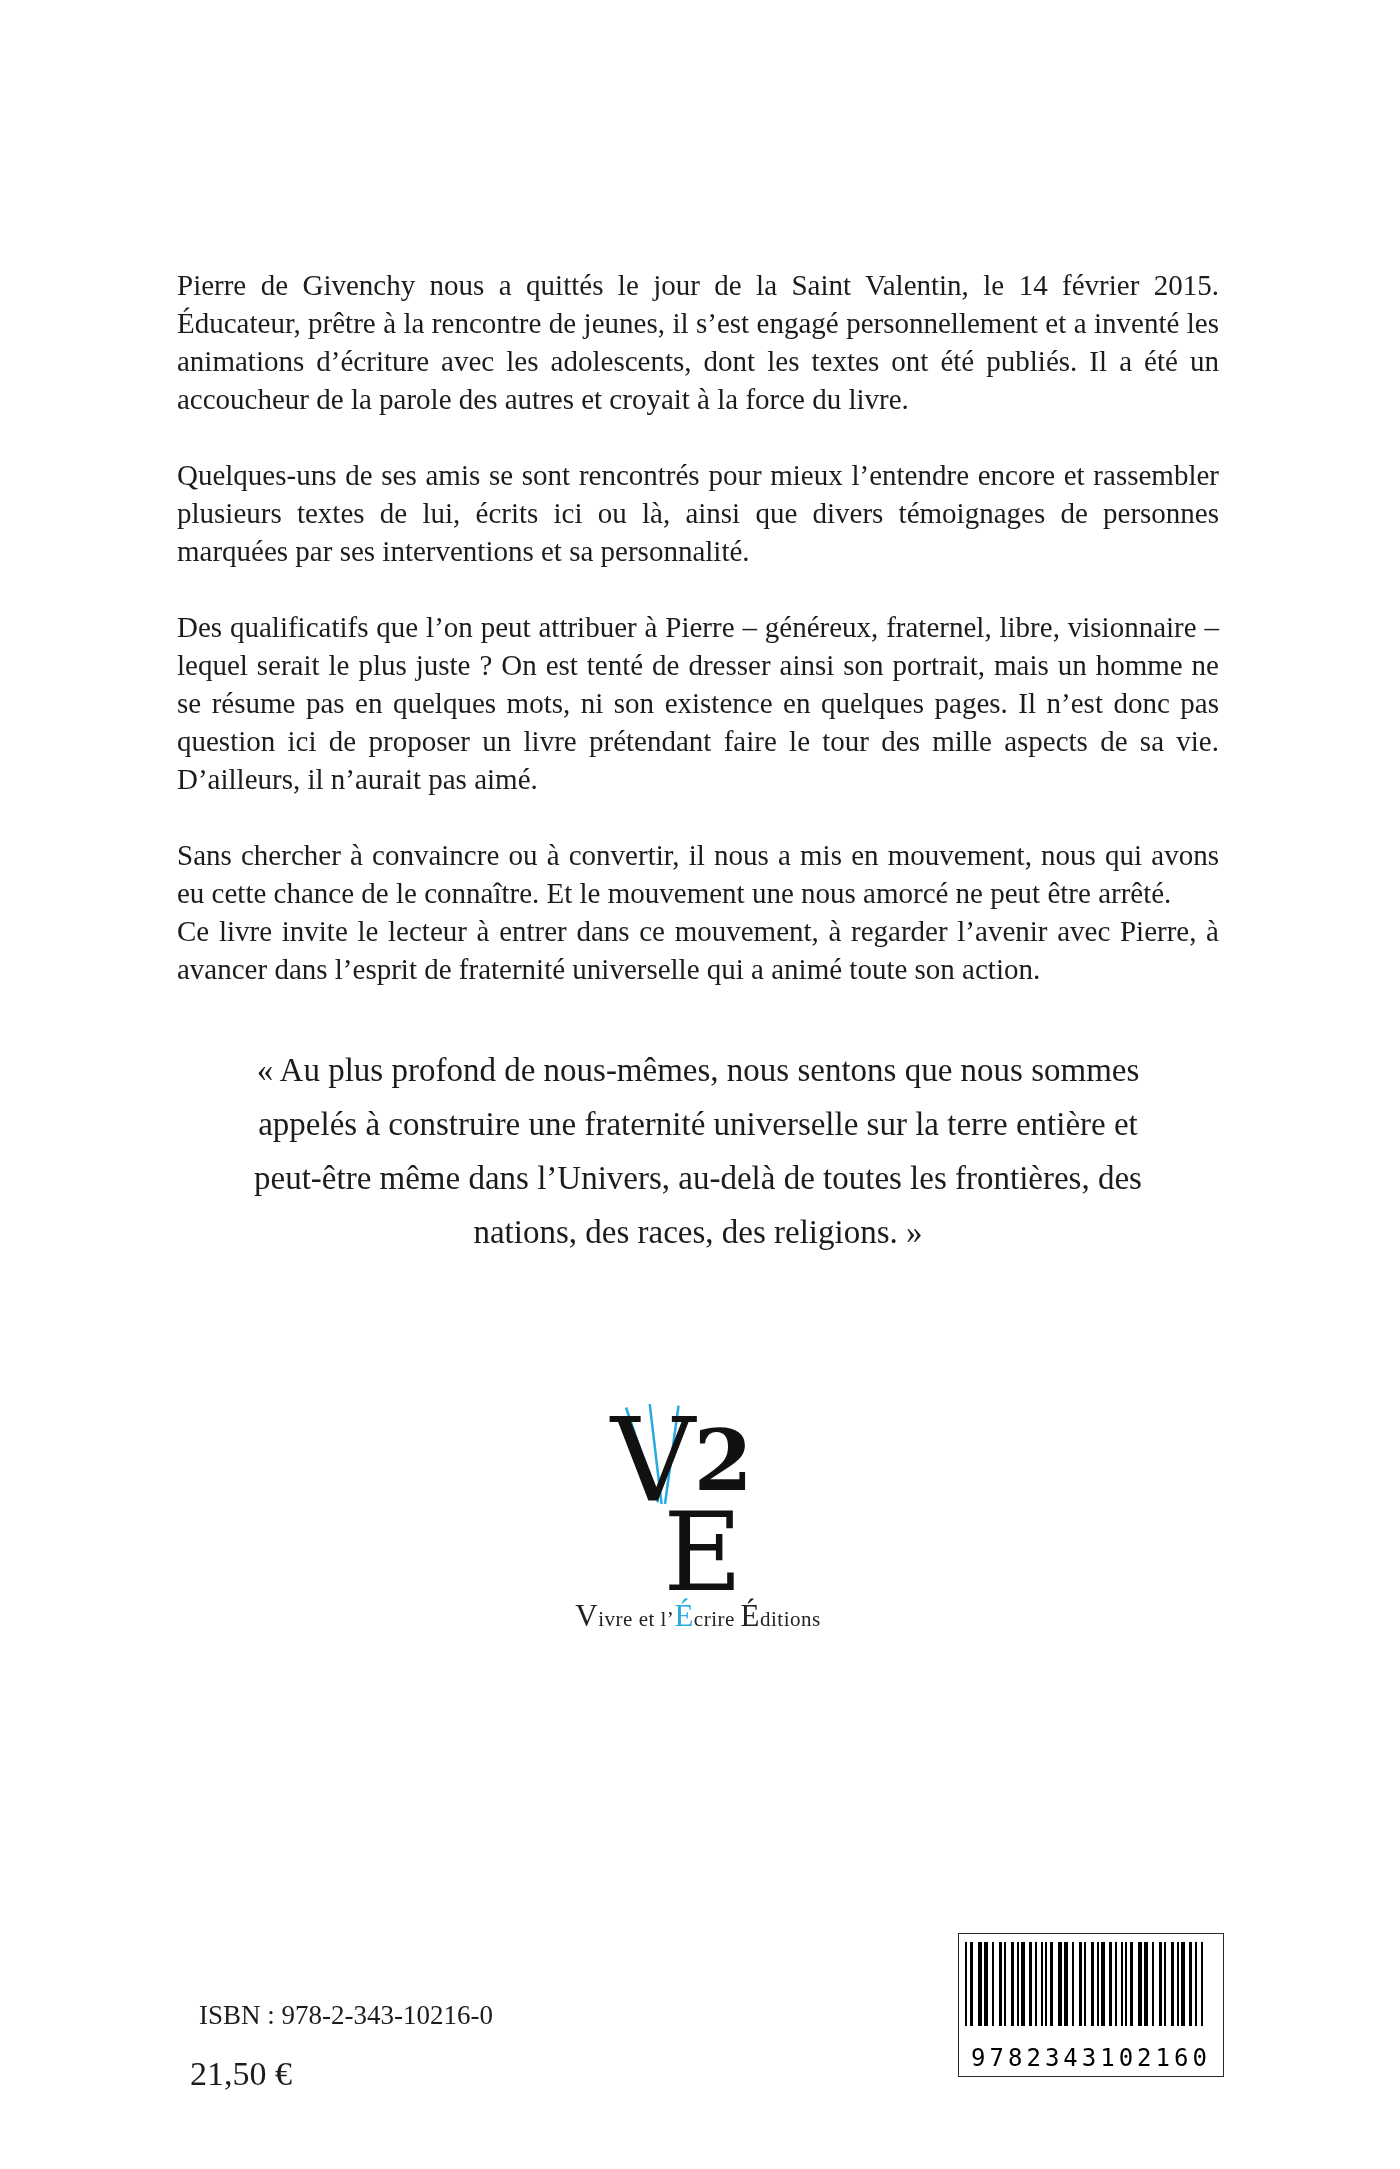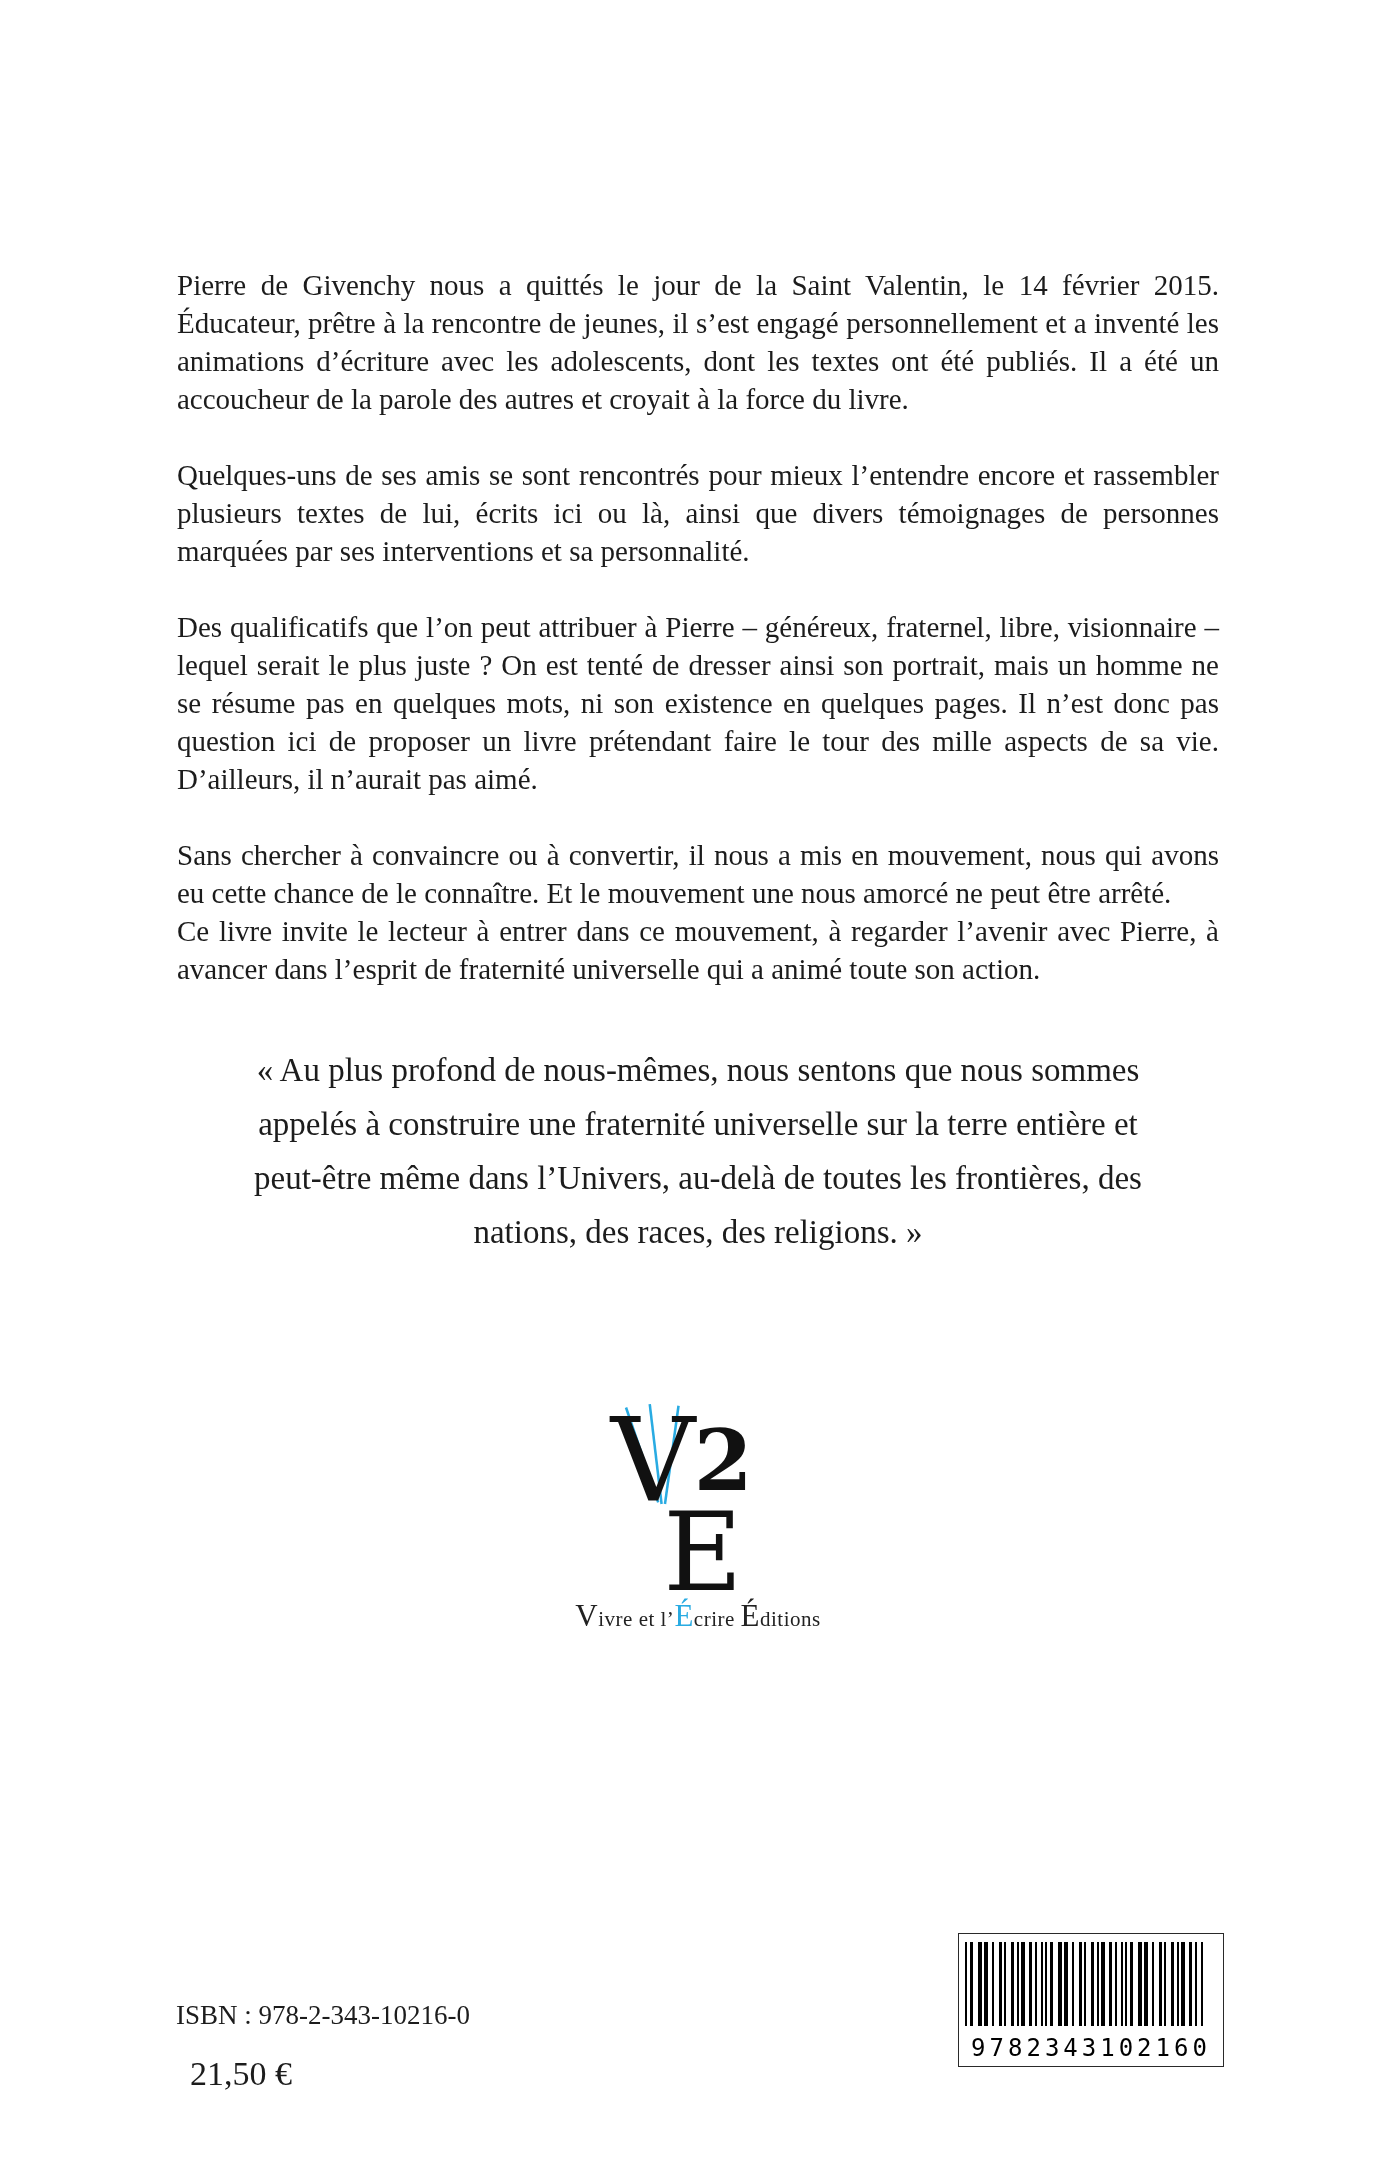--- a/index.html
+++ b/index.html
@@ -50,21 +50,21 @@
     color: #222222;
     white-space: pre;
   }
   .tagline .cap {
     font-size: 31px;
     font-weight: 400;
   }
   .tagline .accent { color: #29abe2; }
   .isbn-line {
     position: absolute;
-    left: 176px;
+    left: 199px;
     top: 2000px;
     font-size: 27px;
     color: #1c1c1c;
   }
   .price-line {
     position: absolute;
     left: 190px;
     top: 2055px;
     font-size: 34px;
     color: #1c1c1c;
@@ -83,21 +83,21 @@
     overflow: hidden;
     white-space: nowrap;
     font-size: 0;
   }
   .bars i {
     display: inline-block;
     height: 100%;
     background: #000000;
   }
   .barcode-number {
-    margin-top: 8px;
+    margin-top: 18px;
     text-align: center;
     font-family: "DejaVu Sans Mono", monospace;
     font-size: 24px;
     letter-spacing: 4px;
     color: #000000;
   }
 </style>
 </head>
 <body>
 

